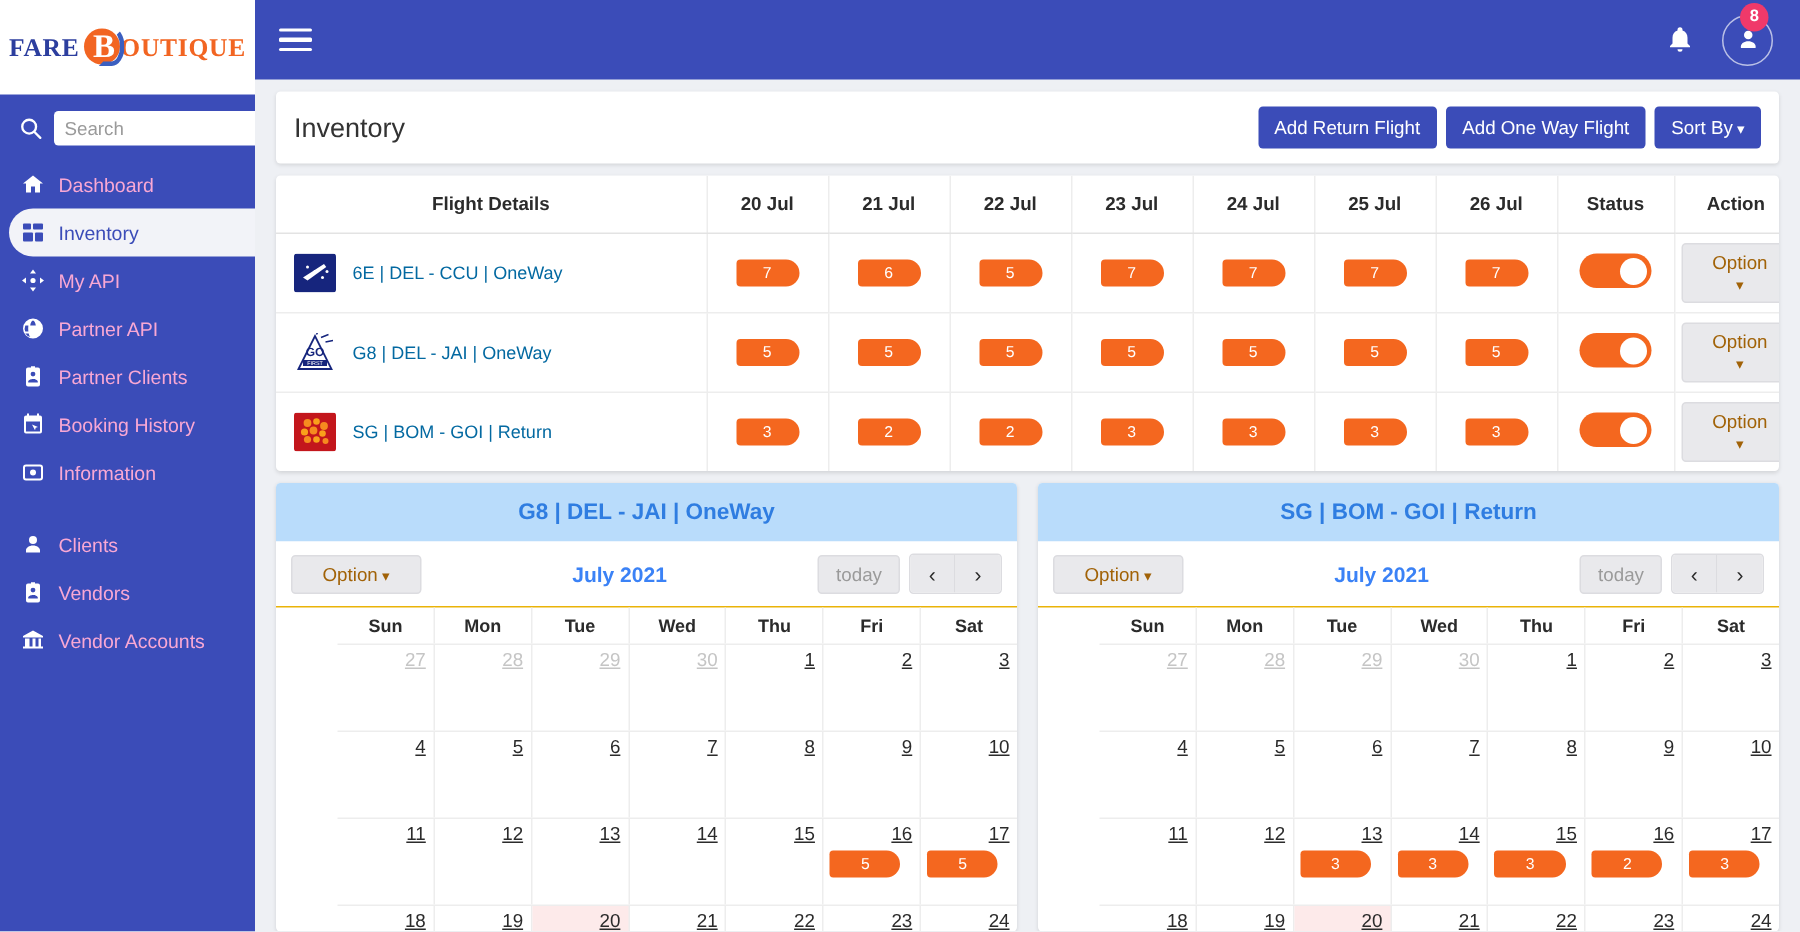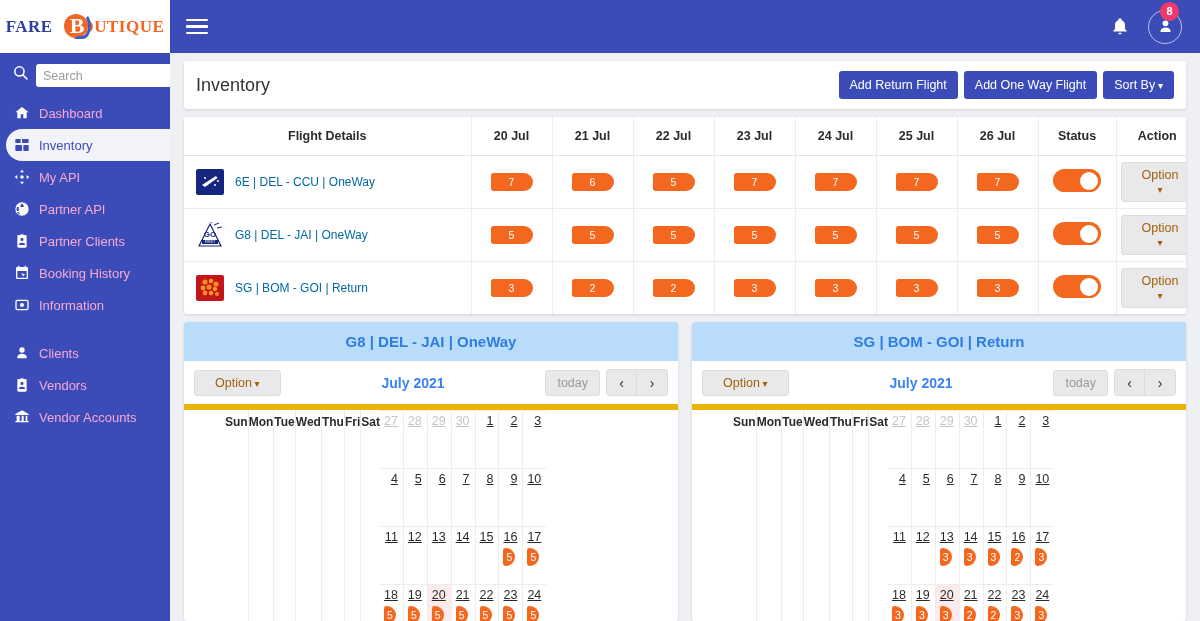--- a/index.html
+++ b/index.html
@@ -11,43 +11,43 @@
   }
   .app { display: flex; width: 1200px; height: 621px; }
 
   
   .sidebar {
     width: 170px; min-width: 170px; height: 621px;
     background: #3b4cb8;
     display: flex; flex-direction: column;
   }
   .logo-bar {
-    height: 53px; background: #ffffff;
+    height: 63px; background: #ffffff;
     display: flex; align-items: center; justify-content: center;
-    gap: 8px; padding: 8px 6px;
+    gap: 0; padding: 8px 6px;
   }
   .logo-fare { color: #2c3e9e; font-weight: bold; font-size: 17px; letter-spacing: .5px; font-family: "Liberation Serif", serif; }
   .logo-boutique { color: #f26522; font-weight: bold; font-size: 17px; letter-spacing: .5px; font-family: "Liberation Serif", serif; }
   .logo-mark { position: relative; width: 30px; height: 30px; }
   .logo-mark .circ {
     position: absolute; left: 3px; top: 2px; width: 24px; height: 24px;
     border-radius: 50%; background: #f26522;
   }
   .logo-mark .swoosh {
     position: absolute; left: 9px; top: 0px;
     font-size: 22px; font-weight: bold; color: #ffffff;
     font-family: "Liberation Serif", serif; line-height: 28px;
   }
   .logo-mark .arc {
     position: absolute; left: 13px; top: 1px; width: 17px; height: 26px;
     border: 3px solid #3b5fc0; border-left-color: transparent; border-top-color: transparent;
     border-radius: 0 50% 50% 0;
   }
 
-  .search-row { display: flex; gap: 7px; padding: 11px 10px 10px 12px; }
+  .search-row { display: flex; align-items: center; gap: 7px; padding: 11px 10px 10px 12px; }
   .search-icon { width: 17px; height: 17px; flex: 0 0 17px; }
   .search-input {
     flex: 1; height: 23px; border: none; border-radius: 3px;
     background: #fff; padding: 0 7px; font-size: 12.5px; color: #333;
     font-family: "Liberation Sans", sans-serif;
   }
   .search-input::placeholder { color: #9a9a9a; }
 
   .nav { display: flex; flex-direction: column; }
   .nav-item {
@@ -167,21 +167,21 @@
     font-family: "Liberation Sans", sans-serif;
   }
   .arrows { display: flex; border: 1px solid #dcdce0; border-radius: 3px; overflow: hidden; }
   .arrows button {
     background: #e9e9ec; border: none; width: 30px; height: 25px;
     font-size: 14px; color: #2b2b2b; cursor: pointer;
     font-family: "Liberation Sans", sans-serif;
   }
   .arrows button:first-child { border-right: 1px solid #dcdce0; }
 
-  .cal-grid { flex: 1; display: flex; flex-direction: row; border-top: 6px solid #eab308; min-height: 0; padding-left: 41px; }
+  .cal-grid { flex: 1; display: flex; flex-direction: column; border-top: 1px solid #eab308; min-height: 0; padding-left: 41px; }
   .cal-dow { display: flex; }
   .cal-dow div {
     flex: 1; text-align: center; font-size: 12px; font-weight: bold; color: #2b2b2b;
     padding: 5px 0; border-right: 1px solid #ededed;
   }
   .cal-dow div:last-child { border-right: none; }
   .cal-week { display: flex; border-top: 1px solid #ededed; height: 58px; }
   .cal-day {
     flex: 1; border-right: 1px solid #ededed; position: relative;
     padding: 3px 5px 0 4px;

